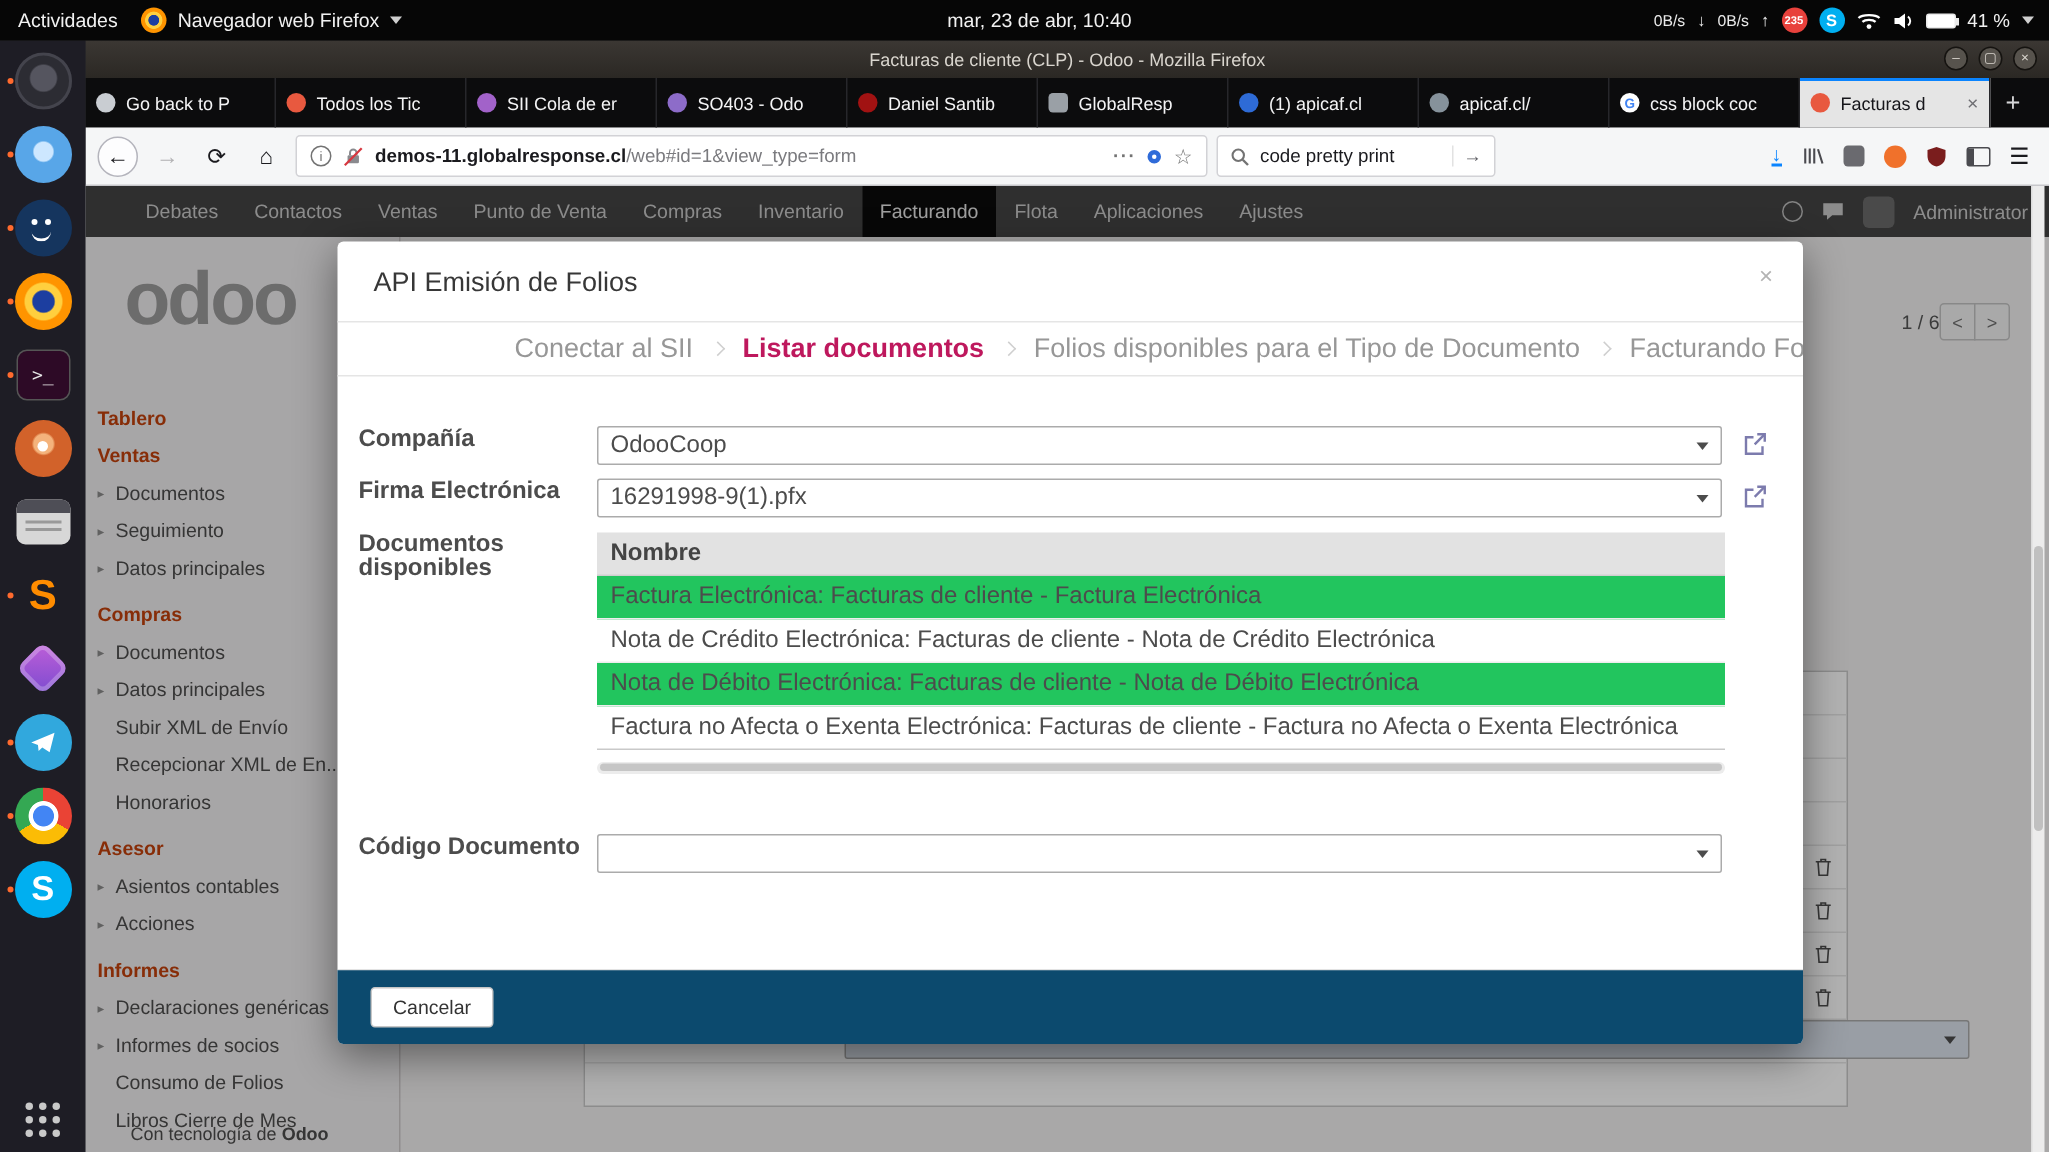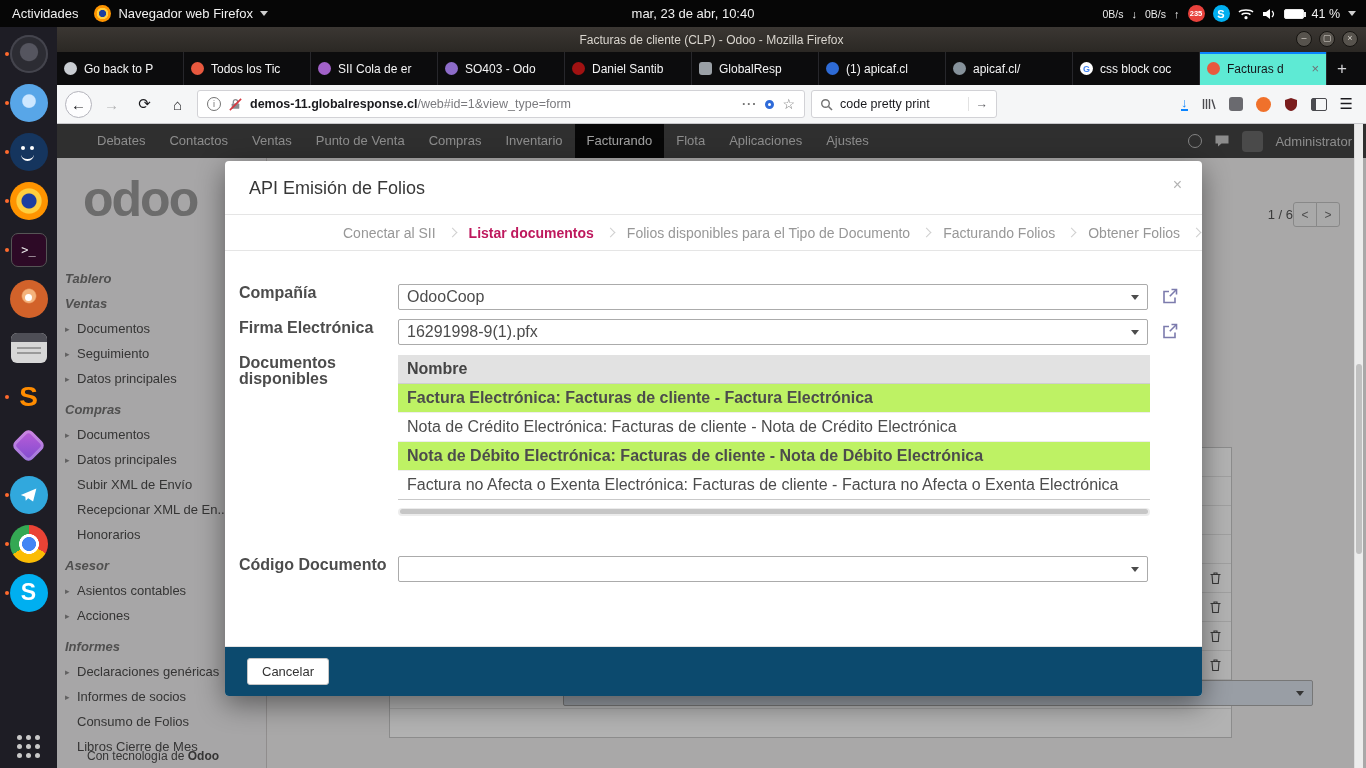--- a/index.html
+++ b/index.html
@@ -49,21 +49,21 @@
 
   
   .window { position:absolute; left:57px; top:27px; right:0; bottom:0; }
   .titlebar { height:25px; background:linear-gradient(#3b3733,#2b2824); color:#d9d5ce; font-size:12px; display:flex; align-items:center; justify-content:center; position:relative; }
   .win-btns { position:absolute; right:8px; top:4px; display:flex; gap:7px; }
   .win-btn { width:16px; height:16px; border-radius:50%; background:#57534d; border:1px solid #151310; color:#d9d5ce; font-size:9px; line-height:13px; text-align:center; }
 
   .tabbar { height:33px; background:#0c0c0d; display:flex; align-items:stretch; }
   .tab { width:127px; display:flex; align-items:center; gap:7px; padding:0 7px; font-size:12px; color:#f4f4f5; border-right:1px solid #27272b; overflow:hidden; flex:none; }
   .tab-label { white-space:nowrap; overflow:hidden; flex:1; }
-  .tab.active { background:#5eead4; color:#15151a; position:relative; }
+  .tab.active { background:#e5e5e5; color:#15151a; position:relative; }
   .tab.active::before { content:""; position:absolute; top:0; left:0; right:0; height:2px; background:#0a84ff; }
   .tab-close { color:#6f6f74; font-size:13px; }
   .fav { width:13px; height:13px; border-radius:50%; flex:none; display:flex; align-items:center; justify-content:center; font-size:9px; font-weight:bold; }
   .f1 { background:#c9cdd2; } .f2 { background:#e8593f; } .f3 { background:#a262c9; } .f4 { background:#8d6cc9; }
   .f5 { background:#a11212; } .f6 { background:#9aa0a6; border-radius:3px; } .f7 { background:#2e6bd6; }
   .f8 { background:#86929b; } .f9 { background:#fff; color:#4285f4; } .f10 { background:#e8593f; }
   .tab-new { width:30px; color:#d5d5d7; font-size:17px; display:flex; align-items:center; justify-content:center; }
 
   .toolbar { height:39px; background:#f5f6f7; border-bottom:1px solid #c7c7cb; display:flex; align-items:center; padding:0 8px; gap:6px; }
   .nav-btn { width:27px; height:27px; display:flex; align-items:center; justify-content:center; font-size:15px; color:#1a1a1e; flex:none; }
@@ -92,21 +92,21 @@
   .odoo-nav { position:absolute; top:0; left:0; right:0; height:34px; background:#444; display:flex; align-items:center; padding-left:28px; z-index:1; }
   .nav-item { padding:0 12px; line-height:34px; font-size:13px; color:#c9c9c9; white-space:nowrap; }
   .nav-item.active { background:#0b0b0b; color:#e4e4e4; }
   .odoo-nav-right { margin-left:auto; display:flex; align-items:center; gap:12px; padding-right:14px; color:#c9c9c9; font-size:13px; }
   .ring-icon { width:14px; height:14px; border:1.6px solid #bcbcbc; border-radius:50%; }
   .avatar { width:21px; height:21px; border-radius:4px; background:#6b6b6b; }
 
   .sidebar { position:absolute; left:0; top:34px; width:210px; bottom:0; background:#f0eeef; border-right:1px solid #cfcbcb; z-index:1; }
   .odoo-logo { margin:16px 0 0 26px; font-size:50px; font-weight:bold; color:#9b9b9b; letter-spacing:-2px; line-height:1; }
   .side-menu { margin-top:42px; font-size:13px; }
-  .side-title { color:#737373; font-weight:bold; padding:3px 8px; line-height:19px;font-style:italic; }
+  .side-title { color:#c2410c; font-weight:bold; padding:3px 8px; line-height:19px; }
   .side-title.gap { margin-top:6px; }
   .side-item { color:#4c4c4c; padding:3px 8px 3px 20px; line-height:19px; position:relative; white-space:nowrap; }
   .side-item .tri { position:absolute; left:8px; top:4px; color:#8b8b8b; font-size:9px; }
   .side-footer { position:absolute; bottom:5px; left:30px; font-size:12px; color:#4c4c4c; }
 
   .main { position:absolute; left:210px; top:34px; right:0; bottom:0; z-index:1; }
   .pager { position:absolute; top:44px; right:26px; display:flex; align-items:center; font-size:13px; color:#555; }
   .pager-btns { display:flex; }
   .pager-btn { width:24px; height:25px; background:#f3f3f3; border:1px solid #c3c3c3; color:#6f6f6f; font-size:12px; display:flex; align-items:center; justify-content:center; }
   .pager-btn.prev { border-radius:3px 0 0 3px; } .pager-btn.next { border-radius:0 3px 3px 0; margin-left:-1px; }
@@ -118,33 +118,33 @@
   .overlay { position:absolute; inset:0; background:rgba(0,0,0,0.30); z-index:5; }
 
   .vscroll { position:absolute; right:3px; top:0; bottom:0; width:9px; background:#ececec; border-left:1px solid #dcdcdc; z-index:6; }
   .vscroll-thumb { position:absolute; top:240px; height:190px; left:1px; right:1px; background:#c0c0c0; border-radius:4px; }
 
   
   .modal { position:absolute; left:168px; top:37px; width:977px; height:535px; background:#fff; border-radius:4px; box-shadow:0 8px 28px rgba(0,0,0,0.45); z-index:10; }
   .modal-header { height:53px; padding:17px 24px 0; position:relative; }
   .modal-title { font-size:18px; color:#373737; }
   .modal-close { position:absolute; right:20px; top:15px; color:#b3b3b3; font-size:16px; }
-  .steps { height:37px; border-top:1px solid #e5e5e5; border-bottom:1px solid #e5e5e5; display:flex; align-items:center; padding-left:118px; gap:13px; font-size:14px; color:#979797; overflow:hidden; }
+  .steps { height:37px; border-top:1px solid #e5e5e5; border-bottom:1px solid #e5e5e5; display:flex; align-items:center; padding-left:118px; gap:13px; font-size:18px; color:#979797; overflow:hidden; }
   .step { white-space:nowrap; }
   .step.active { color:#be185d; font-weight:bold; }
   .step-sep { width:7px; height:7px; border-top:1px solid #cfcfcf; border-right:1px solid #cfcfcf; transform:rotate(45deg); flex:none; }
   .modal-body { position:relative; height:394px; font-size:16px; color:#4c4c4c; }
   .fld-label { position:absolute; left:14px; font-weight:bold; line-height:16px; }
   .sel { position:absolute; left:173px; width:750px; height:26px; border:1px solid #ababab; border-radius:2px; background:#fff; line-height:24px; padding:0 22px 0 8px; white-space:nowrap; overflow:hidden; }
   .sel::after { content:""; position:absolute; right:8px; top:10px; border-left:4px solid transparent; border-right:4px solid transparent; border-top:5px solid #4c4c4c; }
   .ext-link { position:absolute; left:936px; width:18px; height:18px; }
   .doc-table { position:absolute; left:173px; top:104px; width:752px; }
   .doc-th { height:29px; background:#e2e2e2; border-bottom:1px solid #cfcfcf; font-weight:bold; line-height:28px; padding:0 9px; color:#444; }
   .doc-tr { height:29px; line-height:28px; padding:0 9px; white-space:nowrap; overflow:hidden; border-bottom:1px solid #ededed; }
-  .doc-tr.lav { background:#bef264;font-weight:bold; }
+  .doc-tr.lav { background:#22c55e; }
   .doc-tr:last-child { border-bottom:1px solid #c9c9c9; }
   .hscroll { position:absolute; left:173px; top:257px; width:752px; height:8px; background:#ececec; border-radius:4px; }
   .hscroll-thumb { position:absolute; left:2px; right:2px; top:1px; height:5px; background:#c6c6c6; border-radius:3px; }
   .modal-footer { position:absolute; left:0; right:0; bottom:0; height:50px; border-top:1px solid #e3e3e3; border-radius:0 0 4px 4px; background:#0c4a6e; }
   .btn-cancel { position:absolute; left:22px; top:11px; padding:5px 14px; background:#fff; border:1px solid #c6c6c6; border-radius:3px; font-size:13px; color:#333; }
 </style>
 </head>
 <body>
 
 <div class="topbar">

